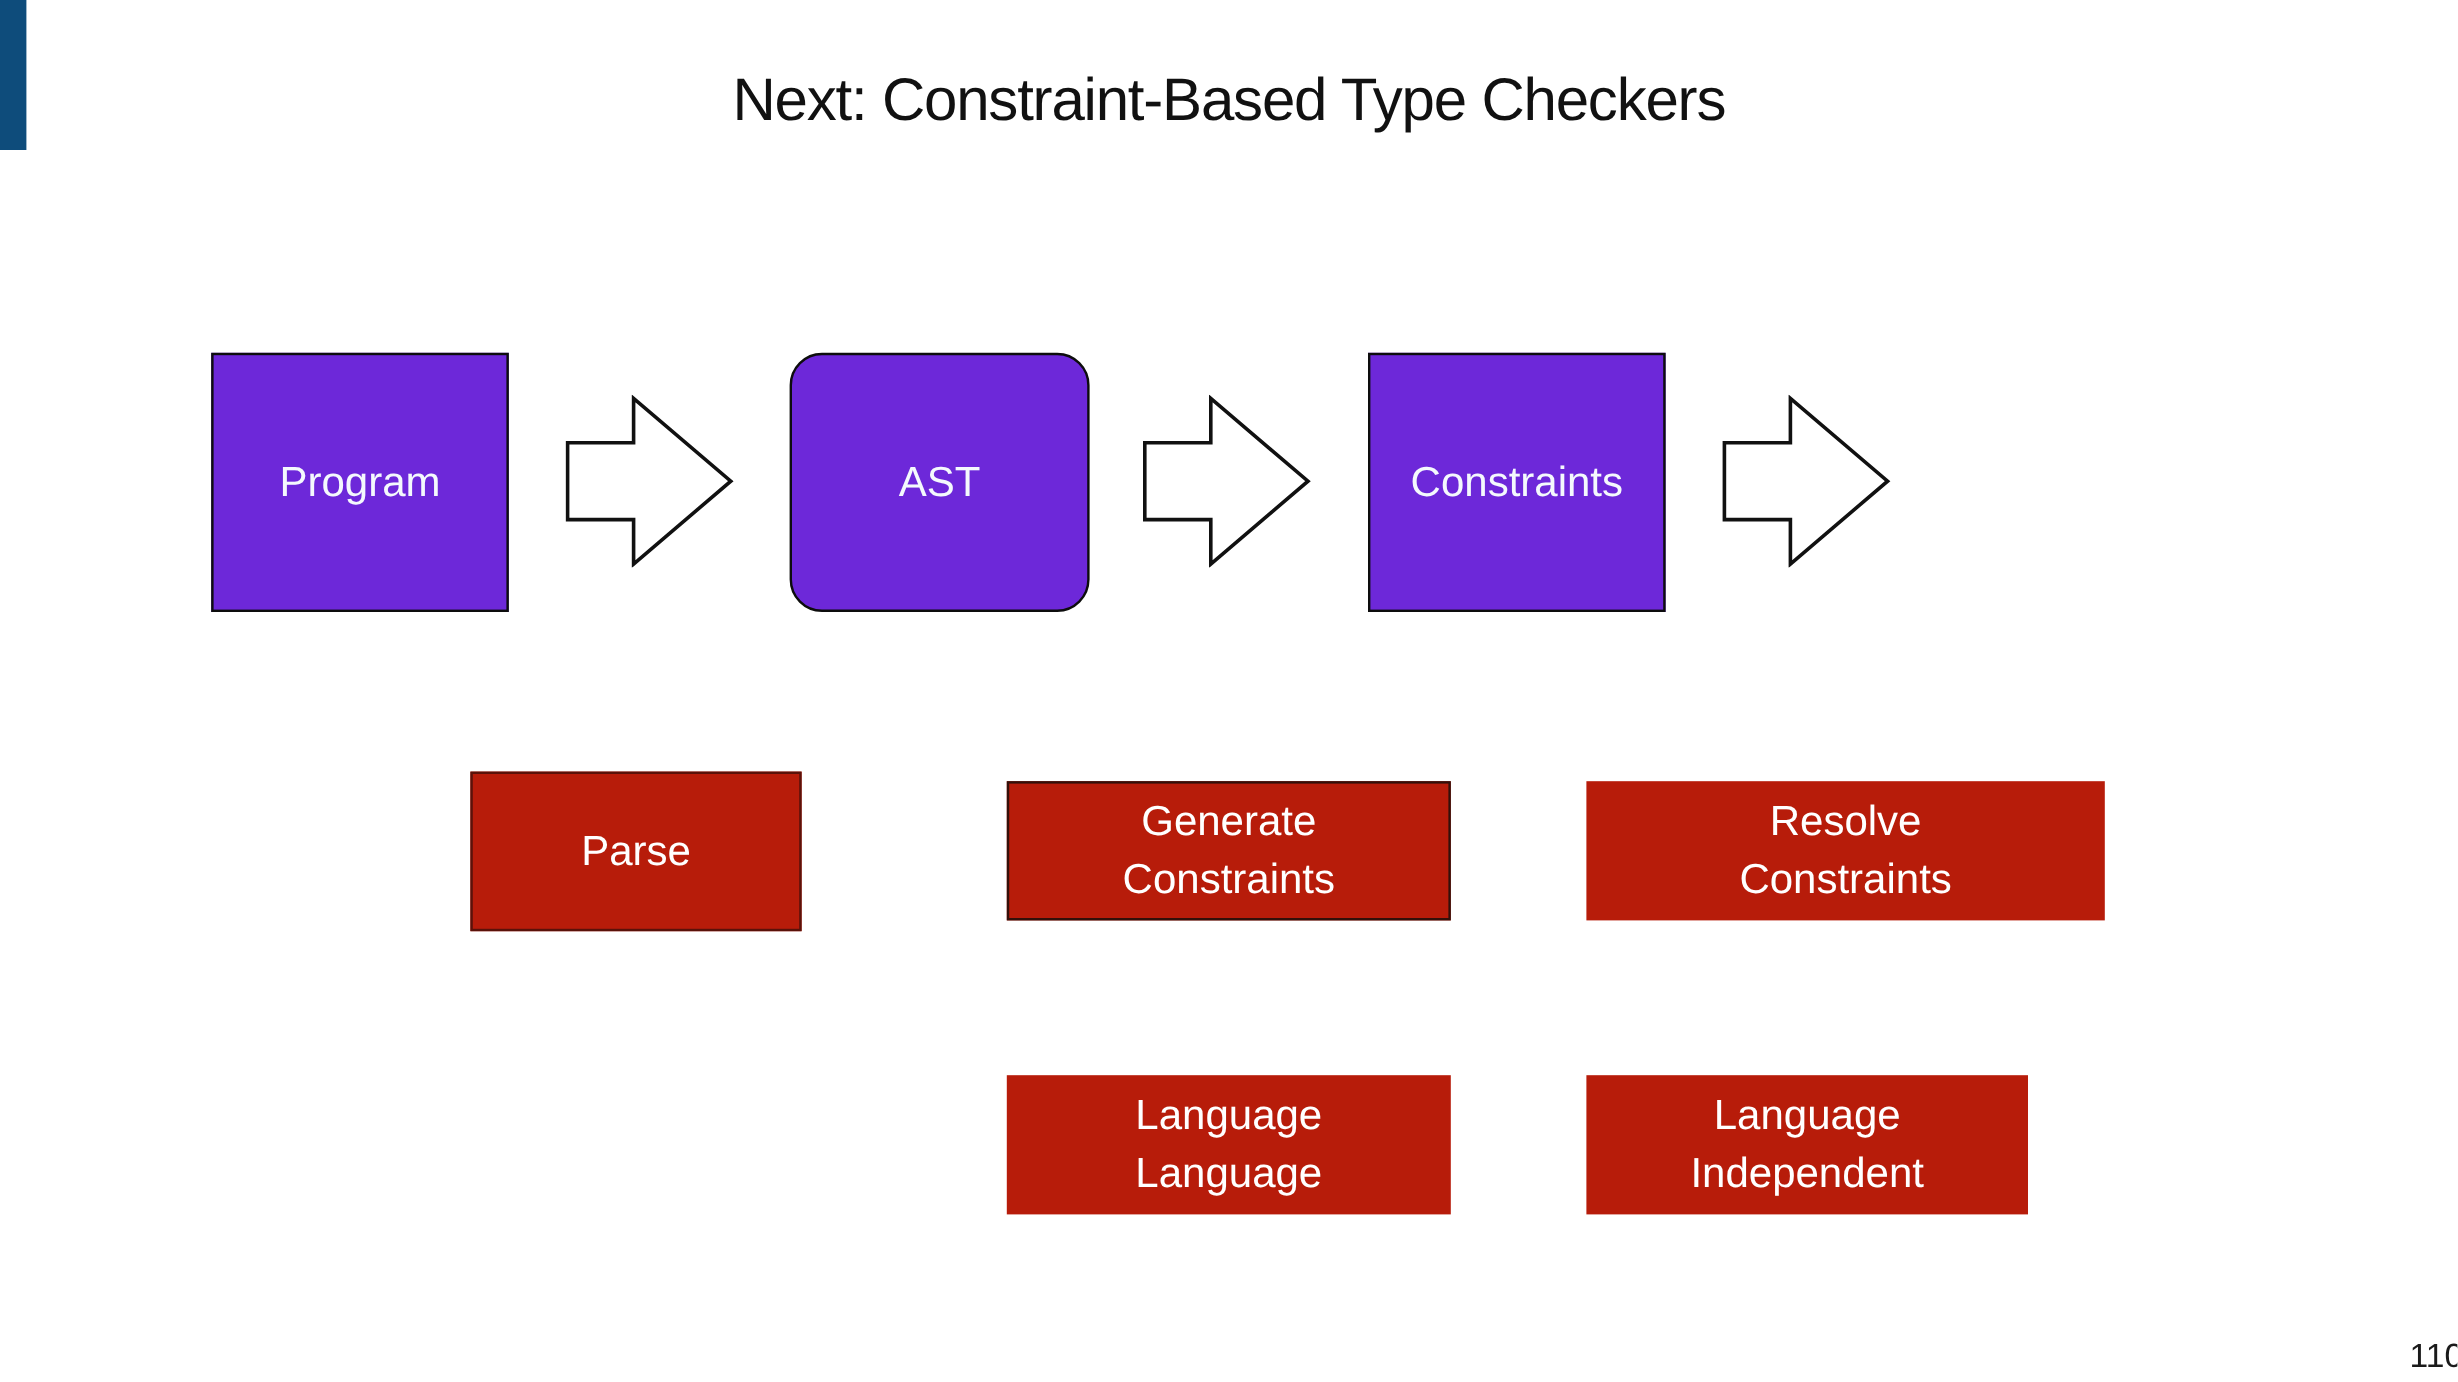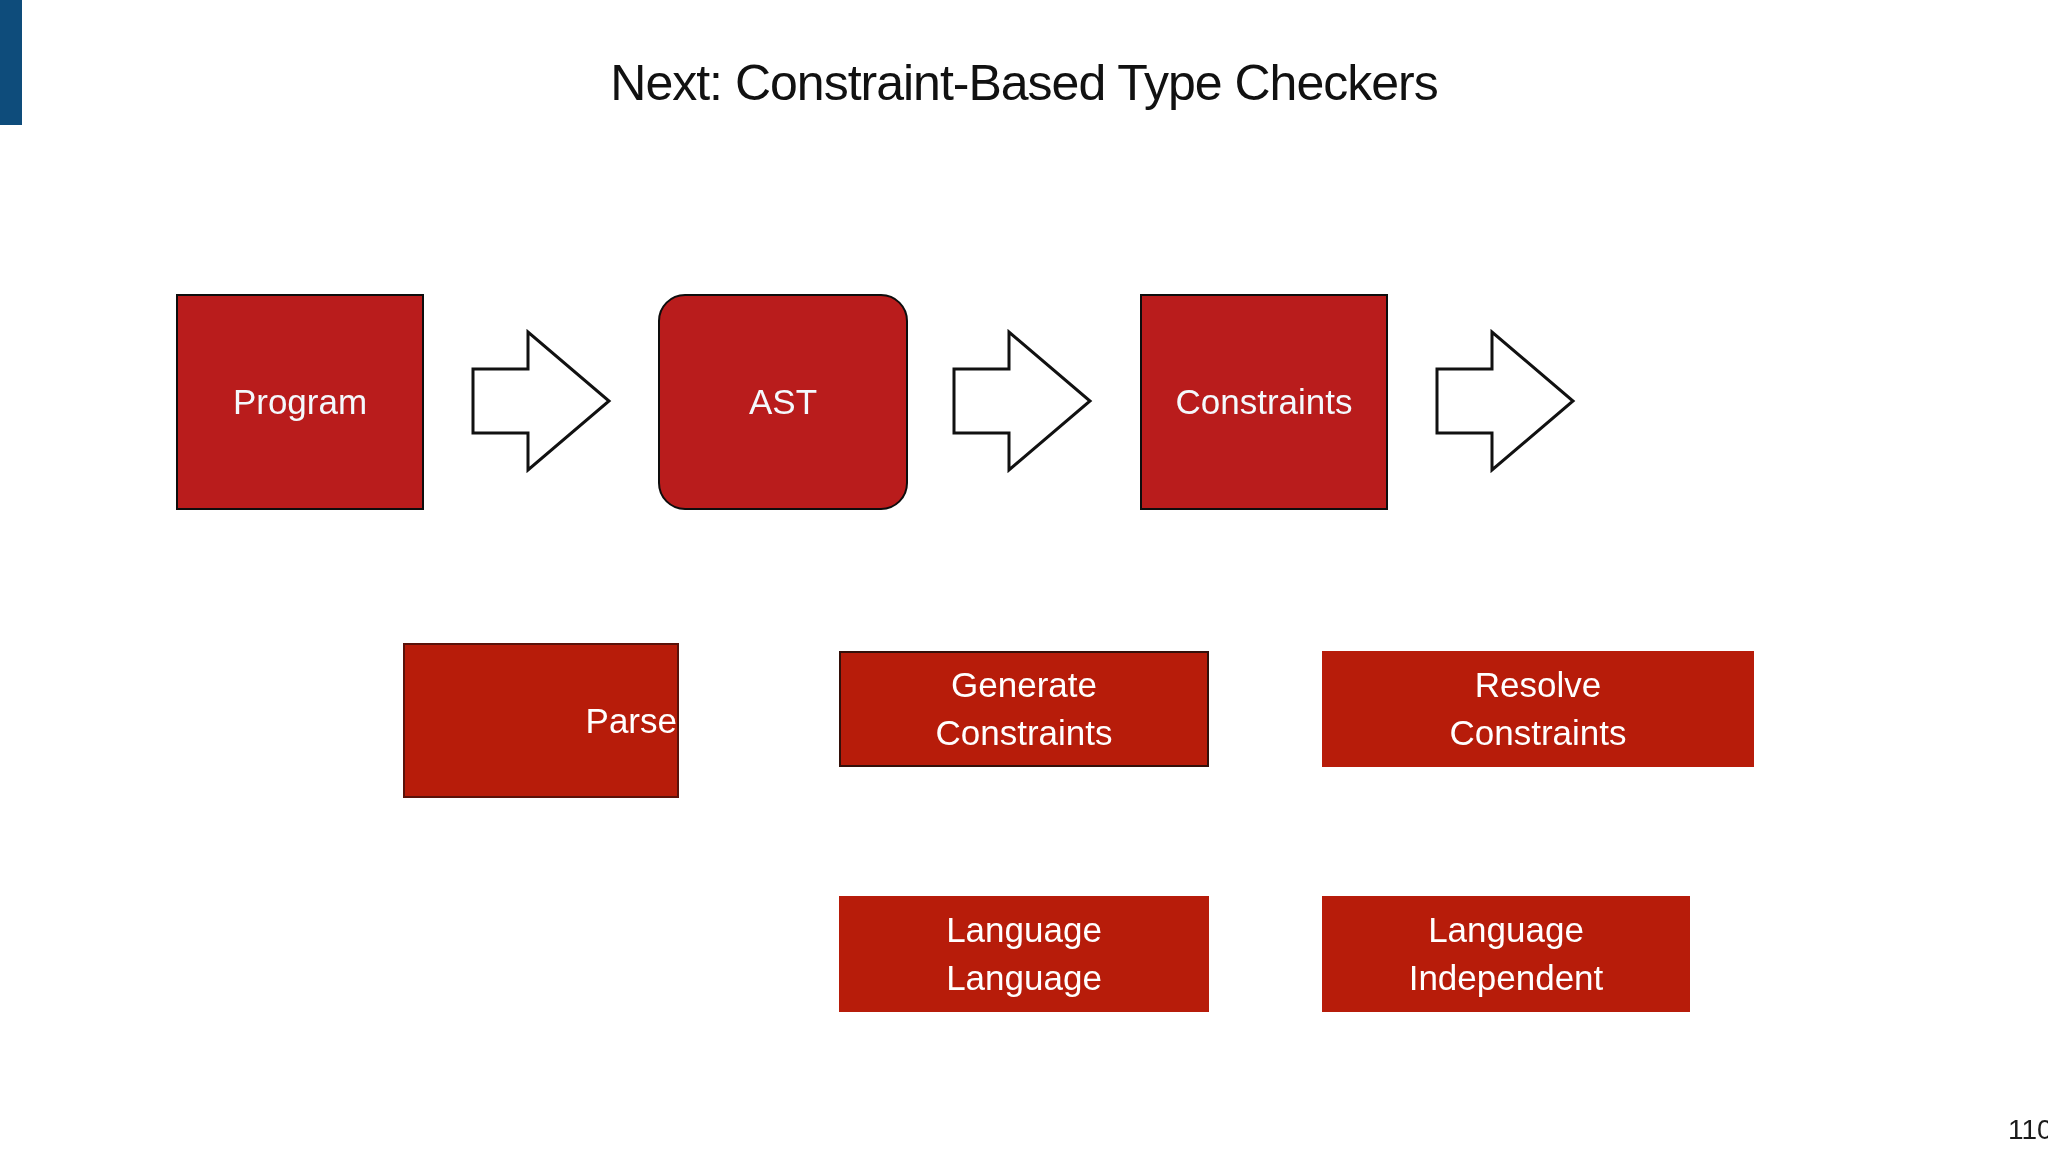--- a/index.html
+++ b/index.html
@@ -28,21 +28,21 @@
     text-align: center;
     font-size: 50px;
     font-weight: 400;
     letter-spacing: -1px;
     color: #111111;
     white-space: nowrap;
   }
   .node {
     position: absolute;
     box-sizing: border-box;
-    background: #b91c1c;
+    background: #6d28d9;
     border: 2px solid #0d0d0d;
     display: flex;
     align-items: center;
     justify-content: center;
   }
   .node .label {
     color: #f4f9fd;
     font-size: 35px;
     text-align: center;
   }
@@ -104,21 +104,21 @@
   </svg>
 
   <svg class="arrow" style="left:952px;top:329px;" viewBox="0 0 141 144">
     <polygon points="2,40 57,40 57,3 138,72 57,141 57,104 2,104" fill="#ffffff" stroke="#111111" stroke-width="3"></polygon>
   </svg>
 
   <svg class="arrow" style="left:1435px;top:329px;" viewBox="0 0 141 144">
     <polygon points="2,40 57,40 57,3 138,72 57,141 57,104 2,104" fill="#ffffff" stroke="#111111" stroke-width="3"></polygon>
   </svg>
 
-  <div class="redbox border-maroon" style="left:403px;top:643px;width:276px;height:155px;align-items:flex-end;">
+  <div class="redbox border-maroon" style="left:392px;top:643px;width:276px;height:133px;">
     <div class="line">Parse</div>
     <div class="line"></div>
   </div>
 
   <div class="redbox border-dark" style="left:839px;top:651px;width:370px;height:116px;">
     <div class="line">Generate</div>
     <div class="line">Constraints</div>
   </div>
 
   <div class="redbox" style="left:1322px;top:651px;width:432px;height:116px;">

